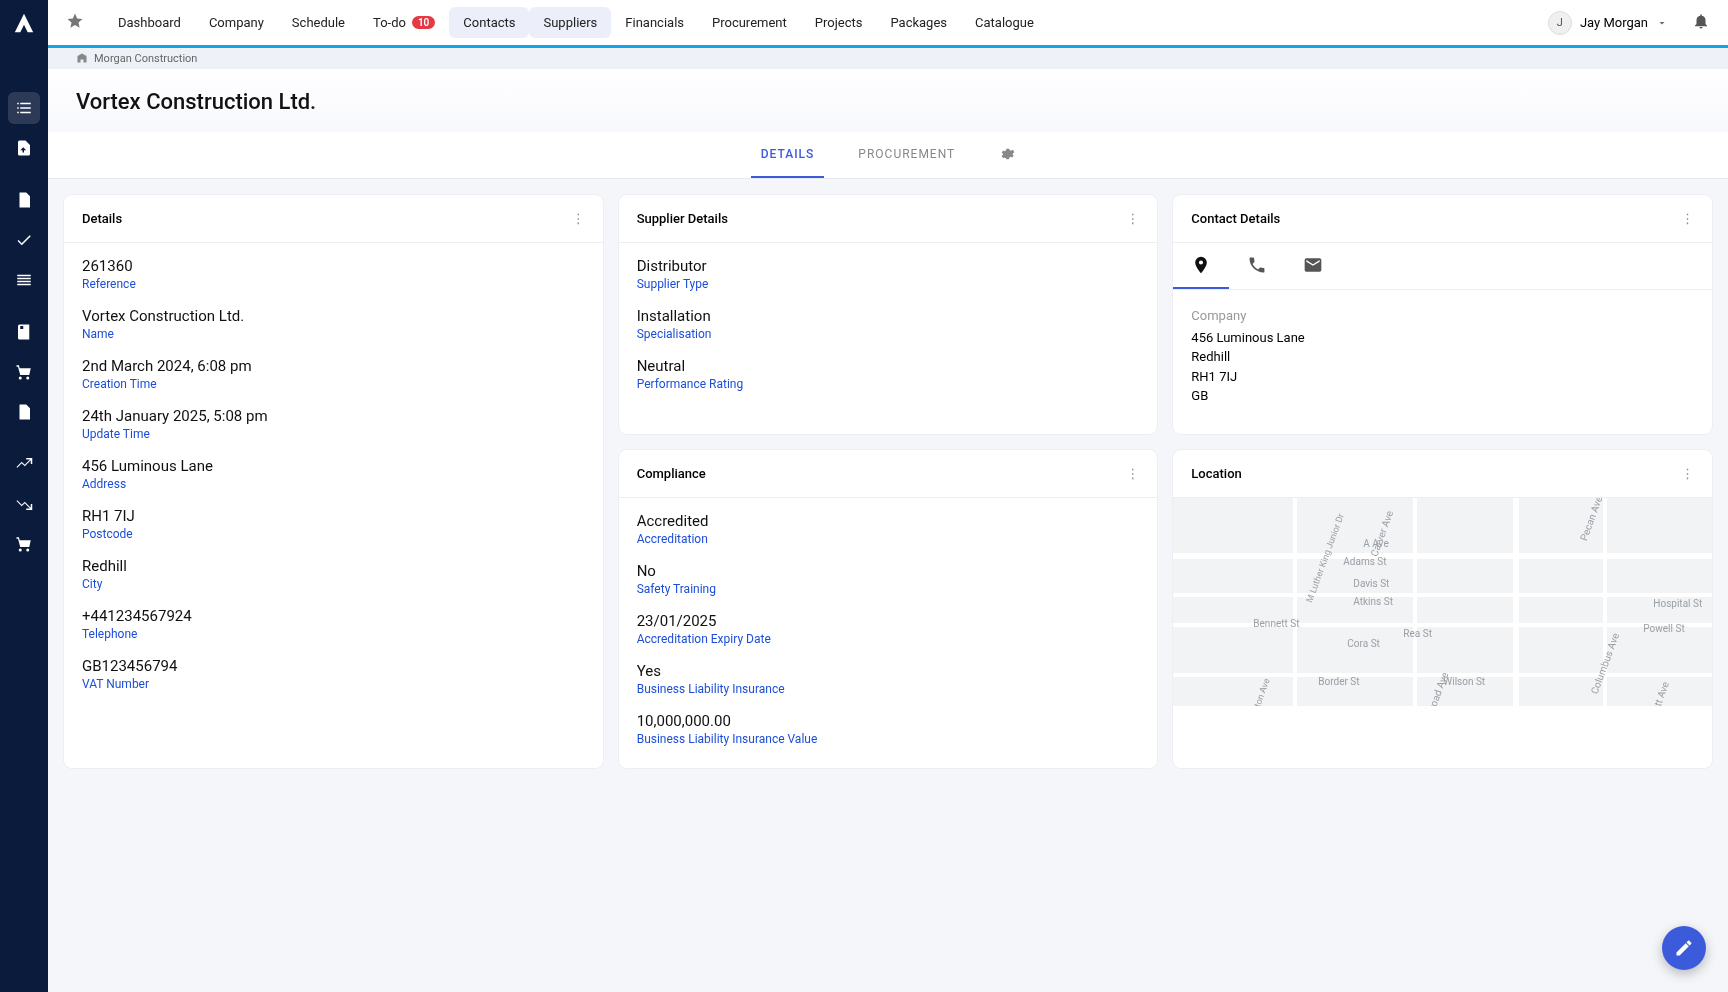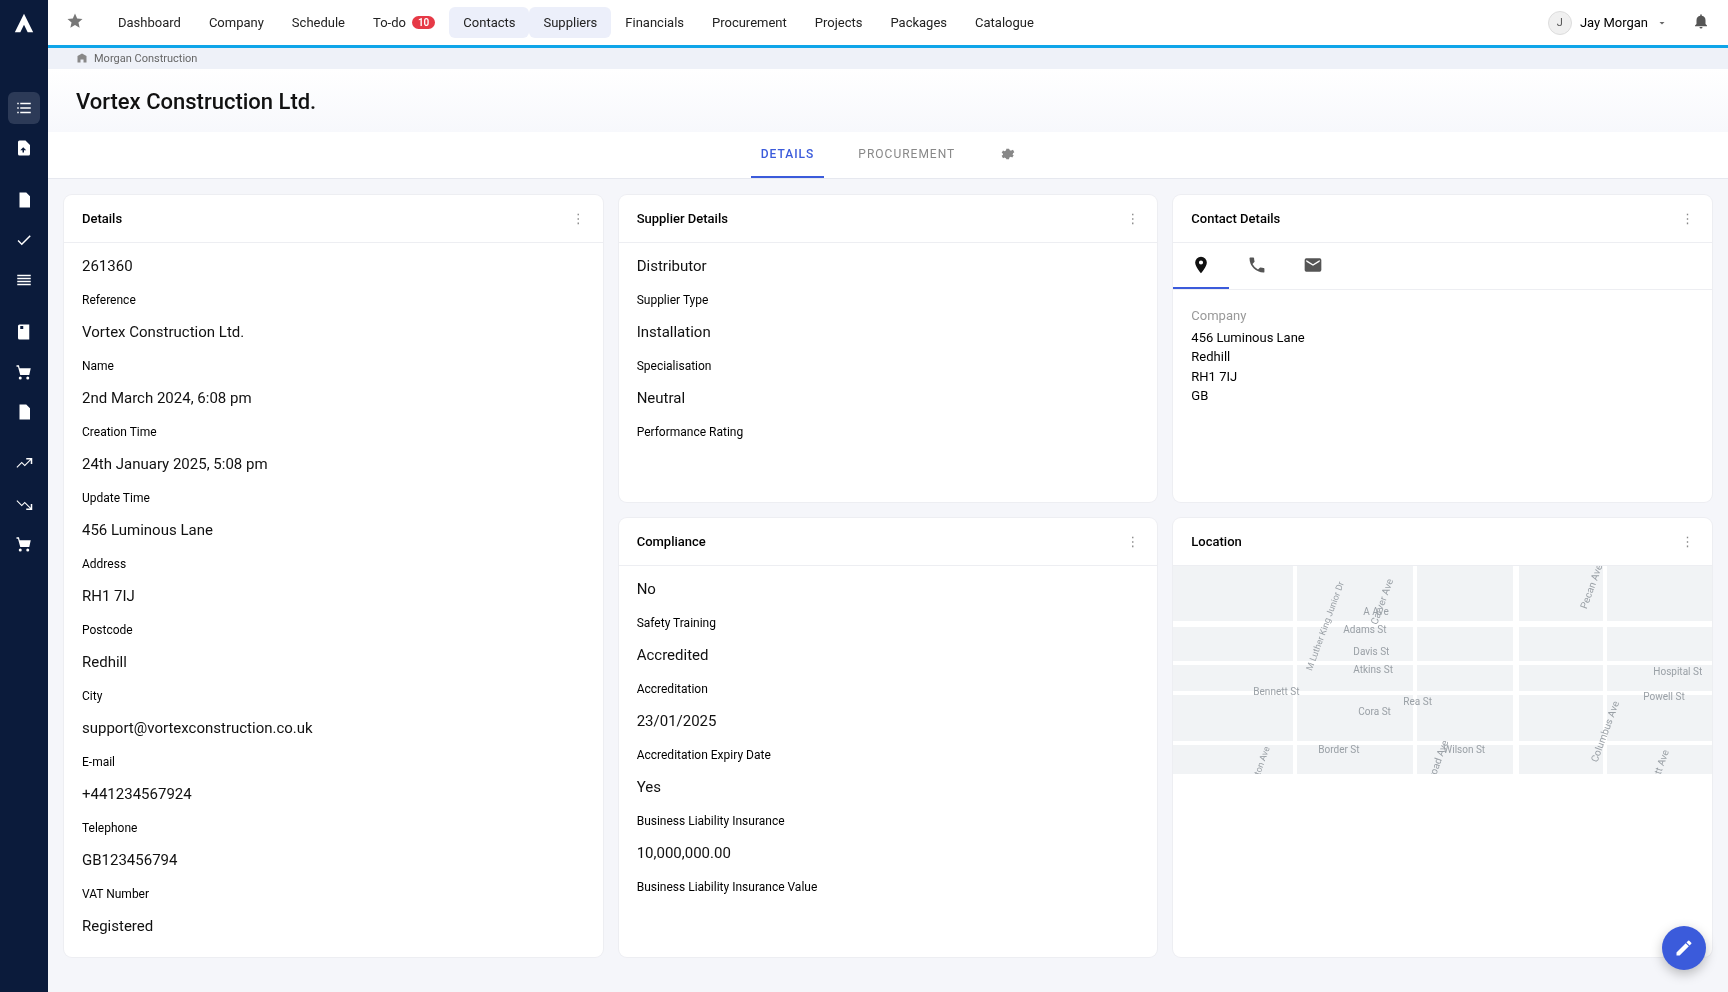--- a/index.html
+++ b/index.html
@@ -44,21 +44,21 @@
 
 .content { flex: 1; overflow: auto; padding: 16px; display: grid; grid-template-columns: repeat(3, 1fr); gap: 16px; align-content: start; }
 .card { background: #fff; border-radius: 8px; box-shadow: 0 0 0 1px #edeef2; overflow: hidden; }
 .card-header { padding: 16px 18px; display: flex; align-items: center; justify-content: space-between; font-size: 13px; font-weight: 500; border-bottom: 1px solid #edeef2; }
 .card-header .more { color: #888; cursor: pointer; }
 .card-body { padding: 14px 18px 18px 18px; }
 
 .field { margin-bottom: 16px; }
 .field:last-child { margin-bottom: 4px; }
 .field .value { font-size: 15px; color: #111; }
-.field .label { font-size: 12px; color: #000000; margin-top: 18px; }
+.field .label { font-size: 12px; color: #1d4ed8; margin-top: 2px; }
 
 .col1 { grid-row: span 2; }
 
 
 .contact-tabs { display: flex; border-bottom: 1px solid #edeef2; }
 .contact-tab { flex: 0 0 56px; display: flex; align-items: center; justify-content: center; padding: 12px 0; border-bottom: 2px solid transparent; cursor: pointer; color: #555; }
 .contact-tab.active { border-bottom-color: #3b5bdb; color: #111; }
 .contact-tab svg { width: 20px; height: 20px; fill: currentColor; }
 .contact-body { padding: 16px 18px 28px 18px; font-size: 13px; line-height: 1.5; }
 .contact-body .label-muted { color: #999; margin-bottom: 2px; }
@@ -241,33 +241,28 @@
           </div>
         <div class="field">
             <div class="value">RH1 7IJ</div>
             <div class="label">Postcode</div>
           </div>
         <div class="field">
             <div class="value">Redhill</div>
             <div class="label">City</div>
           </div>
         <div class="field">
-            <div class="value">support@vortexconstruction.co.uk</div>
-            <div class="label">E-mail</div>
-          </div>
-        <div class="field">
             <div class="value">+441234567924</div>
             <div class="label">Telephone</div>
           </div>
         <div class="field">
             <div class="value">GB123456794</div>
             <div class="label">VAT Number</div>
           </div>
         <div class="field">
-            <div class="value">Registered</div>
           </div>
       </div>
     </div>
 
     <div class="card">
       <div class="card-header">
         <span>Supplier Details</span>
         <span class="more">⋮</span>
       </div>
       <div class="card-body">
@@ -317,26 +312,26 @@
       </div>
     </div>
 
     <div class="card">
       <div class="card-header">
         <span>Compliance</span>
         <span class="more">⋮</span>
       </div>
       <div class="card-body">
         <div class="field">
+            <div class="value">Accredited</div>
+            <div class="label">Accreditation</div>
+          </div>
+        <div class="field">
             <div class="value">No</div>
             <div class="label">Safety Training</div>
-          </div>
-        <div class="field">
-            <div class="value">Accredited</div>
-            <div class="label">Accreditation</div>
           </div>
         <div class="field">
             <div class="value">23/01/2025</div>
             <div class="label">Accreditation Expiry Date</div>
           </div>
         <div class="field">
             <div class="value">Yes</div>
             <div class="label">Business Liability Insurance</div>
           </div>
         <div class="field">
@@ -361,21 +356,21 @@
         <div class="map-road" style="top:0;bottom:0;left:120px;width:4px"></div>
         <div class="map-road" style="top:0;bottom:0;left:240px;width:4px"></div>
         <div class="map-road" style="top:0;bottom:0;left:340px;width:6px"></div>
         <div class="map-road" style="top:0;bottom:0;left:430px;width:4px"></div>
         <div class="map-label" style="top:40px;left:190px">A Ave</div>
         <div class="map-label" style="top:58px;left:170px">Adams St</div>
         <div class="map-label" style="top:80px;left:180px">Davis St</div>
         <div class="map-label" style="top:98px;left:180px">Atkins St</div>
         <div class="map-label" style="top:120px;left:80px">Bennett St</div>
         <div class="map-label" style="top:130px;left:230px">Rea St</div>
-        <div class="map-label" style="top:140px;left:185px">Cora St</div>
+        <div class="map-label" style="top:140px;left:174px">Cora St</div>
         <div class="map-label" style="top:178px;left:145px">Border St</div>
         <div class="map-label" style="top:178px;left:270px">Wilson St</div>
         <div class="map-label" style="top:223px;left:30px">Gum St</div>
         <div class="map-label" style="top:223px;left:175px">Gum St</div>
         <div class="map-label" style="top:15px;left:395px;transform:rotate(-70deg)">Pecan Ave</div>
         <div class="map-label" style="top:100px;left:480px">Hospital St</div>
         <div class="map-label" style="top:125px;left:470px">Powell St</div>
         <div class="map-label" style="top:160px;left:400px;transform:rotate(-70deg)">Columbus Ave</div>
         <div class="map-label" style="top:205px;left:455px;transform:rotate(-70deg)">Crockett Ave</div>
         <div class="map-label" style="top:195px;left:235px;transform:rotate(-70deg)">Railroad Ave</div>

